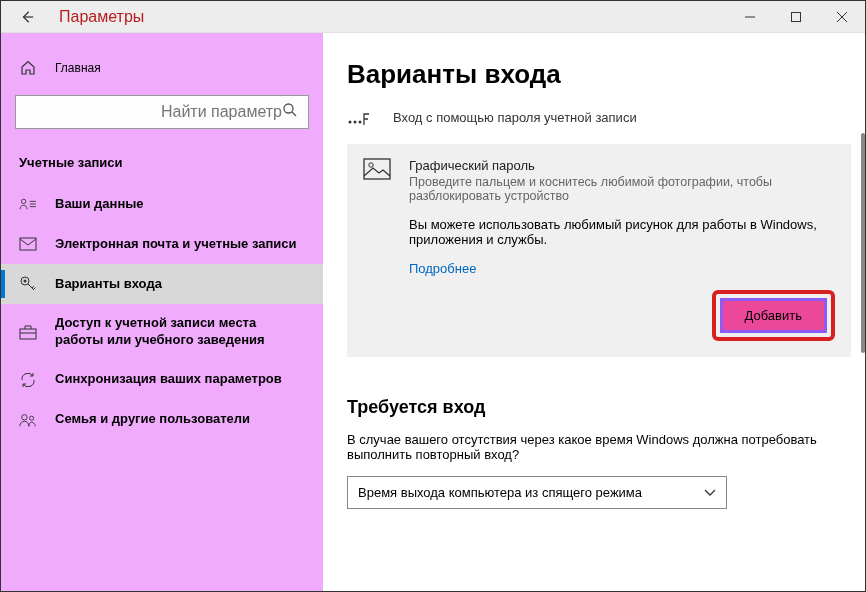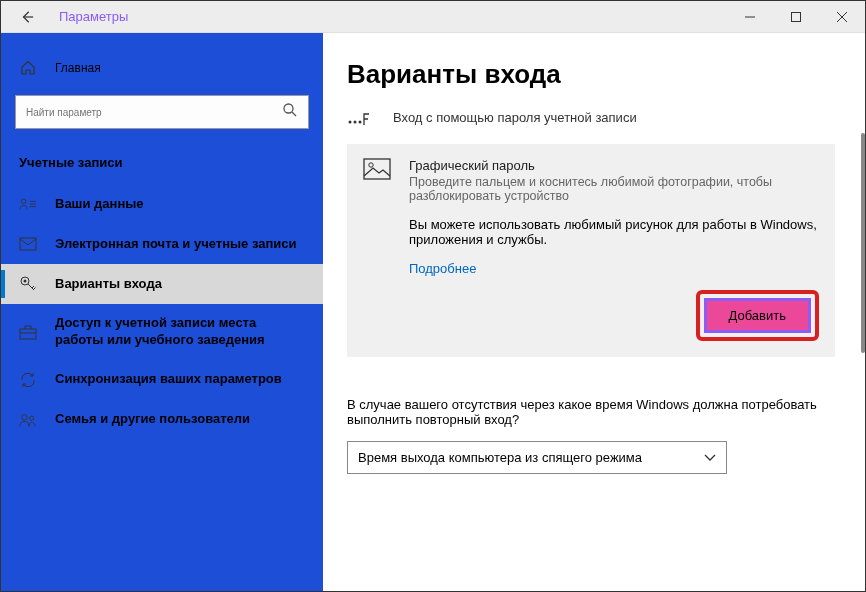--- a/index.html
+++ b/index.html
@@ -33,43 +33,43 @@
     }
     .back-btn {
       width: 16px;
       height: 16px;
       display: flex;
       align-items: center;
       justify-content: center;
       cursor: pointer;
     }
     .title-text {
-      font-size: 13px;
-      color: #8b5cf6;
+      font-size: 16px;
+      color: #b91c1c;
     }
     .titlebar-right {
       margin-left: auto;
       display: flex;
     }
     .win-btn {
       width: 46px;
       height: 32px;
       display: flex;
       align-items: center;
       justify-content: center;
       cursor: pointer;
     }
     .content {
       display: flex;
       flex: 1;
       overflow: hidden;
     }
     .sidebar {
       width: 322px;
-      background: #1d4ed8;
+      background: #f0abfc;
       padding: 16px 0;
       display: flex;
       flex-direction: column;
     }
     .home-row {
       display: flex;
       align-items: center;
       gap: 18px;
       padding: 10px 18px;
       cursor: pointer;
@@ -82,22 +82,23 @@
       background: #fdfdfd;
       display: flex;
       align-items: center;
       padding: 0 10px;
     }
     .search-input {
       flex: 1;
       border: none;
       outline: none;
       background: transparent;
-      font-size: 10px;
+      font-size: 16px;
       color: #555;
+      text-align: right;
     }
     .search-icon {
       color: #555;
     }
     .section-title {
       font-size: 13px;
       font-weight: 700;
       padding: 8px 18px 14px 18px;
     }
     .nav-item {
@@ -164,21 +165,20 @@
       width: 28px;
       flex-shrink: 0;
     }
     .pw-text {
       font-size: 13px;
       color: #333;
     }
     .card {
       background: #f0f0f0;
       padding: 14px 16px 16px 16px;
-      margin-right: 16px;
       margin-bottom: 40px;
     }
     .card-header {
       display: flex;
       gap: 18px;
       margin-bottom: 14px;
     }
     .card-icon {
       width: 28px;
       flex-shrink: 0;
@@ -404,20 +404,21 @@
           <div class="card-desc">Вы можете использовать любимый рисунок для работы в Windows, приложения и службы.</div>
           <div class="card-link">Подробнее</div>
         </div>
         <div class="card-actions">
           <span class="highlight">
             <button class="add-btn">Добавить</button>
           </span>
         </div>
       </div>
 
+      <h2 class="section2-title">Требуется вход</h2>
       <div class="section2-desc">В случае вашего отсутствия через какое время Windows должна потребовать выполнить повторный вход?</div>
       <div class="dropdown">
         <span>Время выхода компьютера из спящего режима</span>
         <span>
           <svg width="12" height="8" viewBox="0 0 12 8">
               <path d="M1 1 L6 6 L11 1" stroke="#333" stroke-width="1.3" fill="none"></path>
             </svg>
         </span>
       </div>
     </div>

